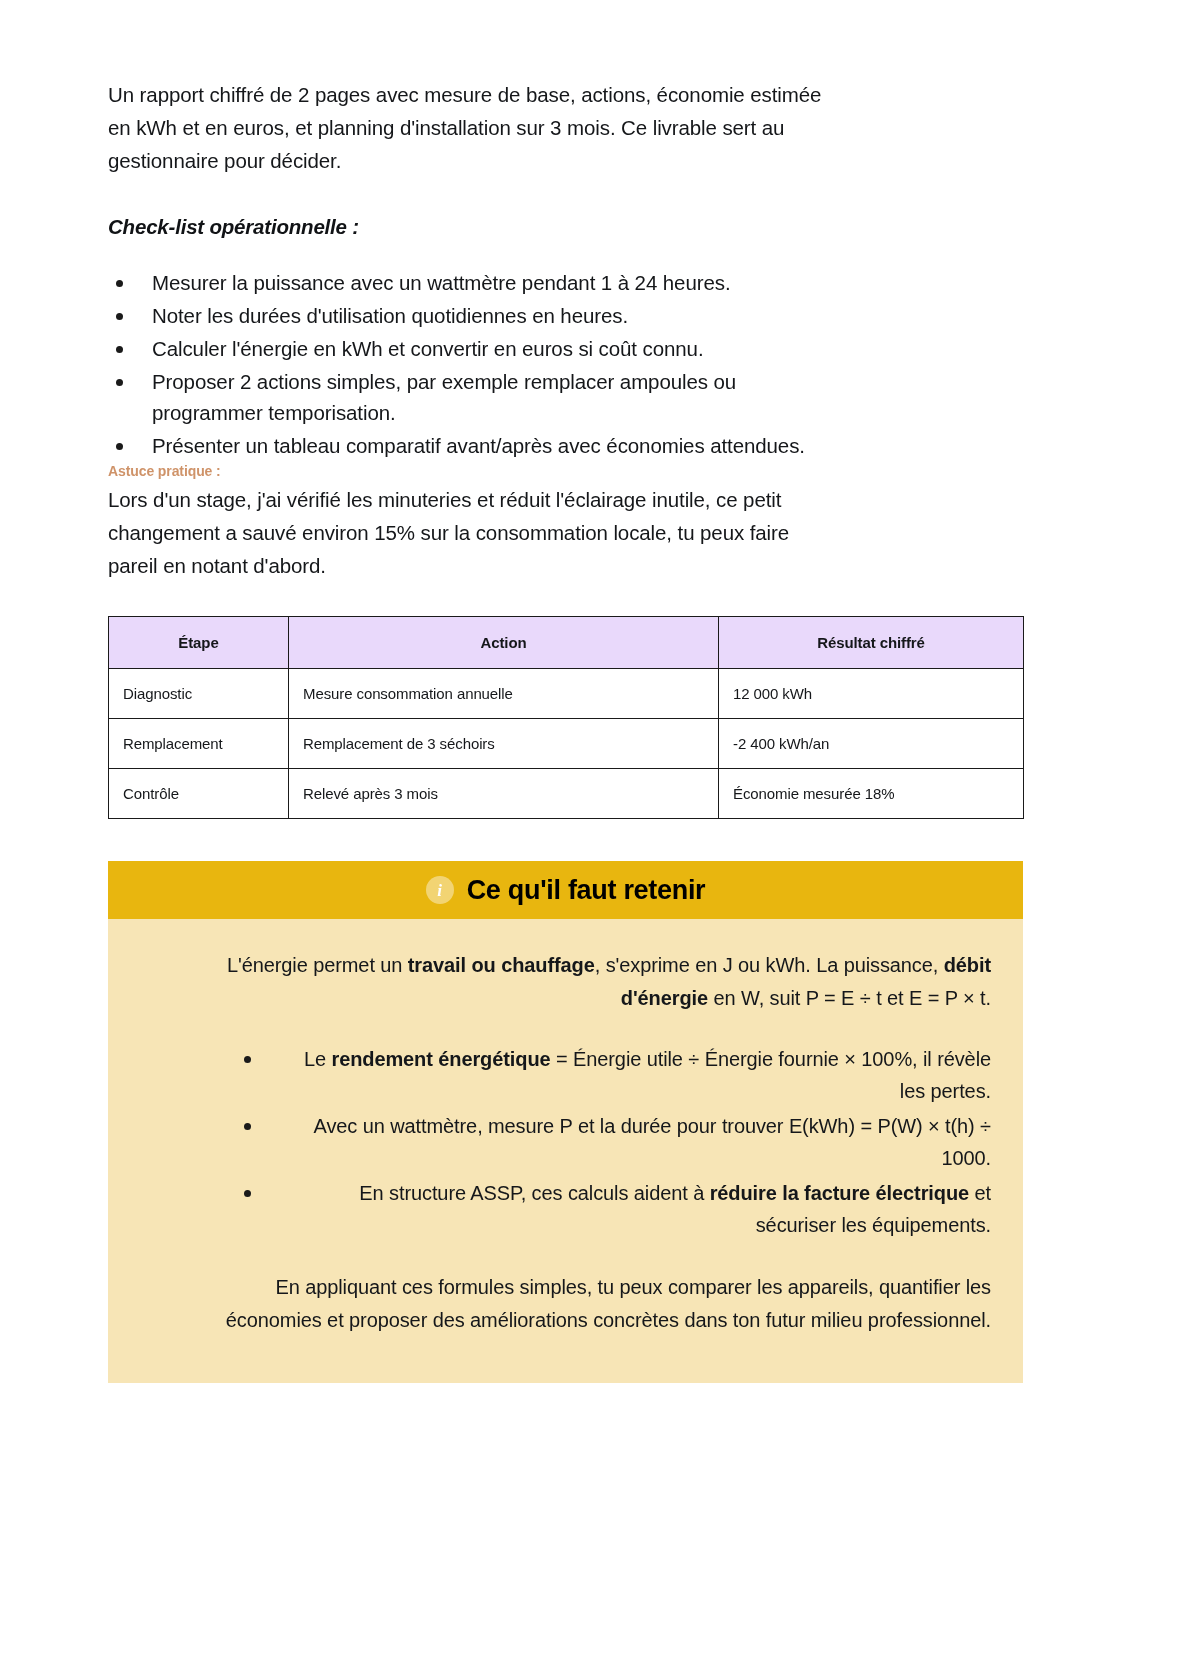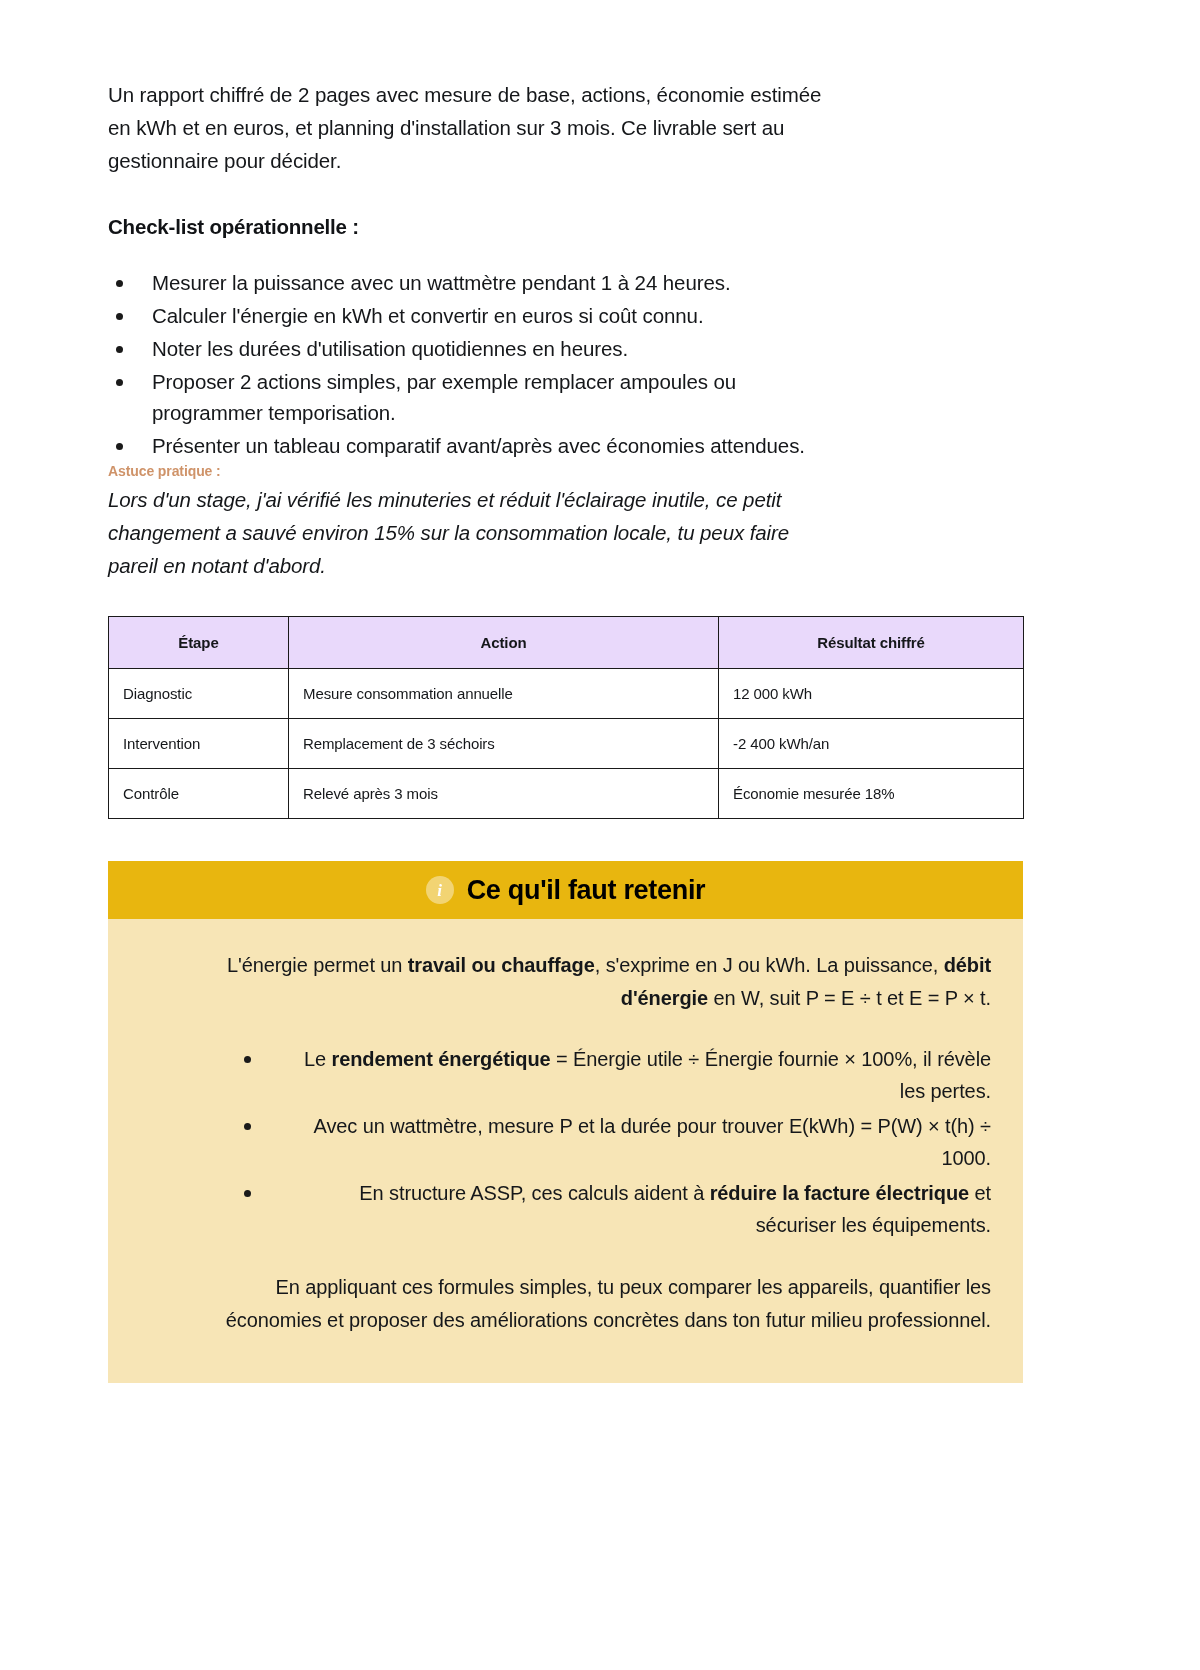--- a/index.html
+++ b/index.html
@@ -31,20 +31,21 @@
     margin: 0 0 38px 0;
   }
 
   
   .section-heading {
     font-size: 20.5px;
     font-weight: bold;
     color: #111316;
     letter-spacing: -0.2px;
     margin: 0 0 28px 0;
+    font-style: italic;
   }
 
   
   ul.bullets {
     list-style: none;
     margin: 0;
     padding: 0;
   }
   ul.bullets > li {
     position: relative;
@@ -78,21 +79,20 @@
     letter-spacing: -0.1px;
     margin: 0 0 4px 0;
   }
   .astuce-text {
     font-size: 20.5px;
     line-height: 33px;
     color: #15171a;
     letter-spacing: -0.1px;
     max-width: 925px;
     margin: 0 0 34px 0;
-    font-style: italic;
   }
 
   
   table.data-table {
     border-collapse: collapse;
     width: 915px;
     table-layout: fixed;
     margin-bottom: 42px;
   }
   table.data-table th,
@@ -187,22 +187,22 @@
 <body>
 
 <div class="page">
 
   <p class="intro">Un rapport chiffré de 2 pages avec mesure de base, actions, économie estimée en kWh et en euros, et planning d'installation sur 3 mois. Ce livrable sert au gestionnaire pour décider.</p>
 
   <p class="section-heading">Check-list opérationnelle :</p>
 
   <ul class="bullets checklist">
     <li>Mesurer la puissance avec un wattmètre pendant 1 à 24 heures.</li>
+    <li>Noter les durées d'utilisation quotidiennes en heures.</li>
     <li>Calculer l'énergie en kWh et convertir en euros si coût connu.</li>
-    <li>Noter les durées d'utilisation quotidiennes en heures.</li>
     <li>Proposer 2 actions simples, par exemple remplacer ampoules ou programmer temporisation.</li>
     <li>Présenter un tableau comparatif avant/après avec économies attendues.</li>
   </ul>
 
   <p class="astuce-label">Astuce pratique :</p>
   <p class="astuce-text">Lors d'un stage, j'ai vérifié les minuteries et réduit l'éclairage inutile, ce petit changement a sauvé environ 15% sur la consommation locale, tu peux faire pareil en notant d'abord.</p>
 
   <table class="data-table">
     <thead>
       <tr>
@@ -211,21 +211,21 @@
         <th class="col-result">Résultat chiffré</th>
       </tr>
     </thead>
     <tbody>
       <tr>
         <td>Diagnostic</td>
         <td>Mesure consommation annuelle</td>
         <td>12 000 kWh</td>
       </tr>
       <tr>
-        <td>Intervention</td>
+        <td>Remplacement</td>
         <td>Remplacement de 3 séchoirs</td>
         <td>-2 400 kWh/an</td>
       </tr>
       <tr>
         <td>Contrôle</td>
         <td>Relevé après 3 mois</td>
         <td>Économie mesurée 18%</td>
       </tr>
     </tbody>
   </table>

